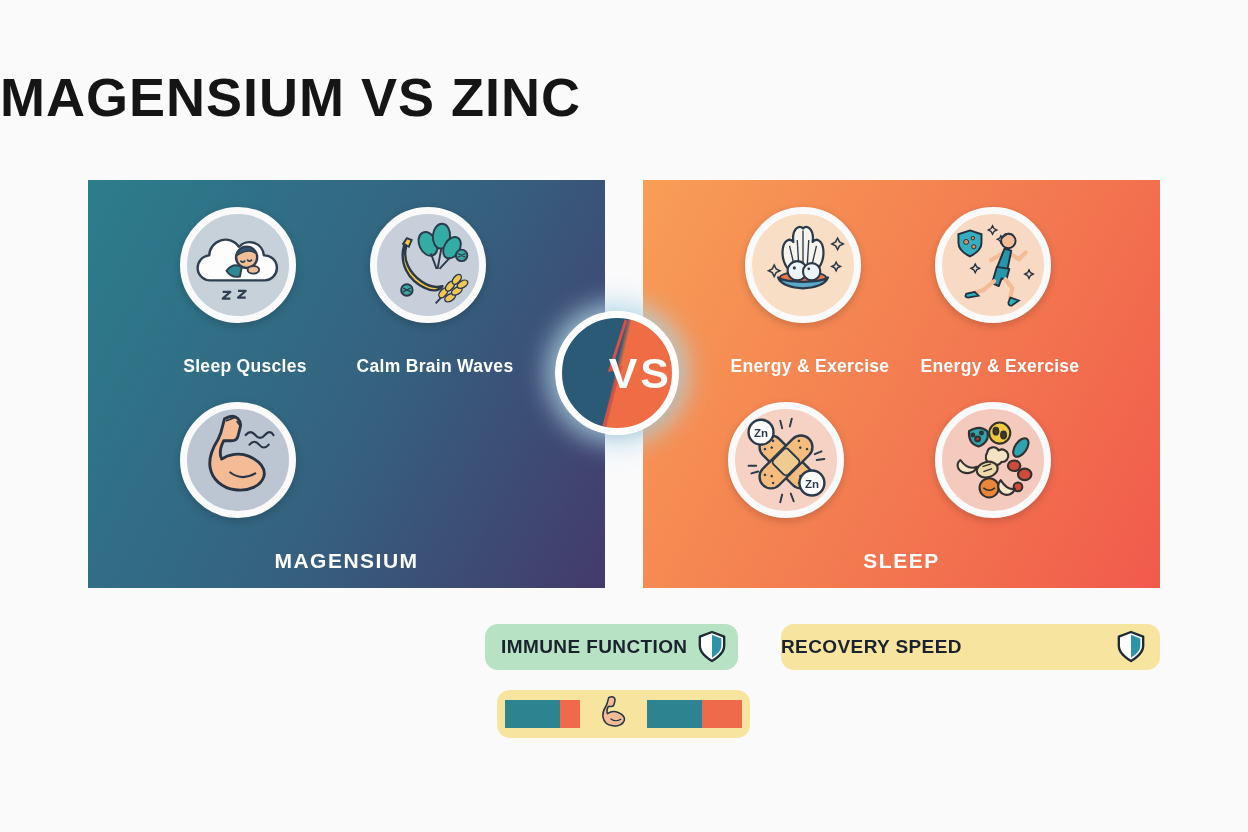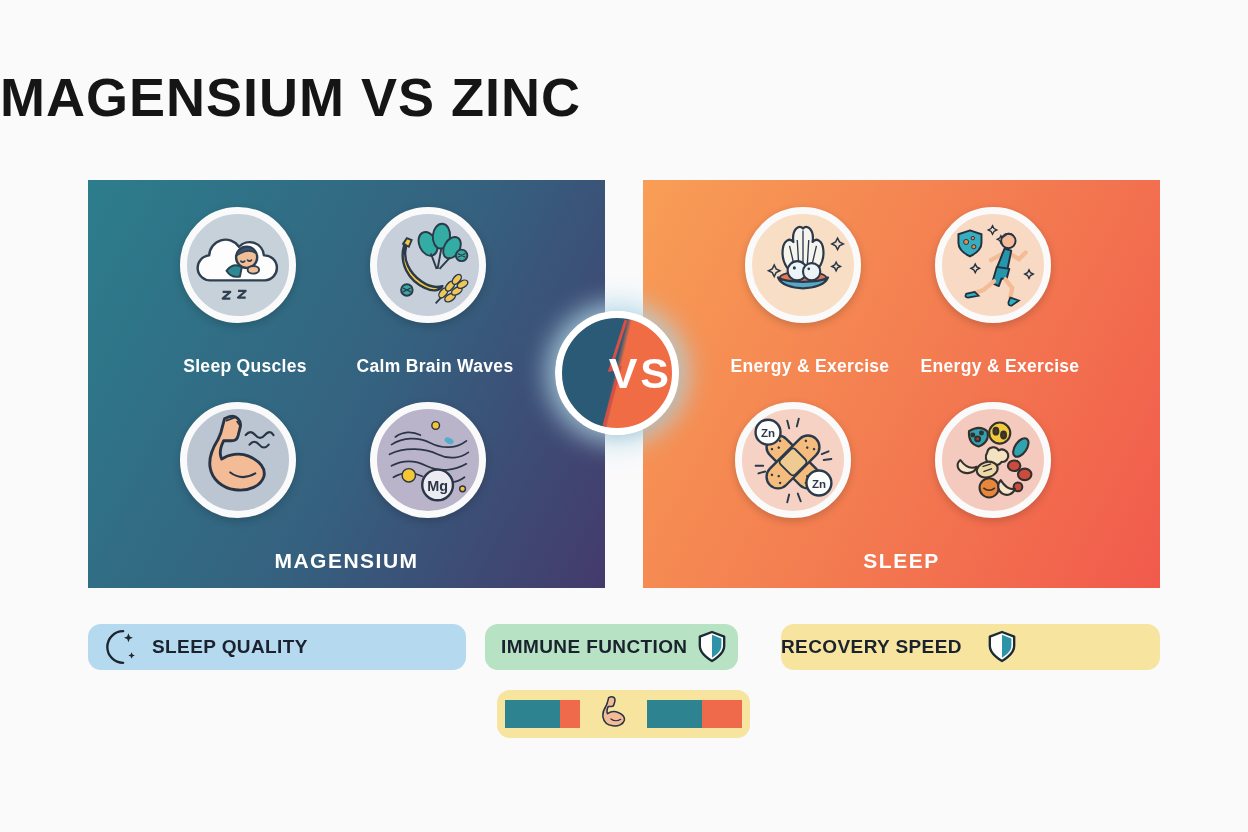--- a/index.html
+++ b/index.html
@@ -15,21 +15,21 @@
 
   .icon-circle { position:absolute; width:116px; height:116px; border-radius:50%;
                  border:7px solid #FAFAFA; box-shadow:0 3px 8px rgba(0,0,0,0.18);
                  display:flex; align-items:center; justify-content:center; }
   .pos-l1 { left:92px;  top:27px; background:#C7D1D9; }
   .pos-l2 { left:282px; top:27px; background:#C7CFDA; }
   .pos-l3 { left:92px;  top:222px; background:#BCC6D3; }
   .pos-l4 { left:282px; top:222px; background:#B9B4C9; }
   .pos-r1 { left:102px; top:27px; background:#F9DEC6; }
   .pos-r2 { left:292px; top:27px; background:#F8D9C4; }
-  .pos-r3 { left:92px; top:222px; background:#F6D2C4; }
+  .pos-r3 { left:85px; top:222px; background:#F6D2C4; }
   .pos-r4 { left:292px; top:222px; background:#F4CABF; }
 
   .cell-label { position:absolute; top:176px; width:240px; text-align:center;
                 font-size:17.5px; font-weight:700; color:#FFFFFF; letter-spacing:0.3px; }
   .lab-l1 { left:37px; } .lab-l2 { left:227px; }
   .lab-r1 { left:47px; } .lab-r2 { left:237px; }
 
   .panel-title { position:absolute; bottom:15px; left:0; width:100%; text-align:center;
                  color:#FFFFFF; font-size:21px; font-weight:800; letter-spacing:1.5px; }
 
@@ -40,21 +40,21 @@
               display:flex; align-items:center; justify-content:flex-end; }
   .vs-badge svg.bolt { position:absolute; left:0; top:0; }
   .vs-text { position:relative; color:#FFFFFF; font-size:43px; font-weight:800; letter-spacing:3px; }
 
   .pill { position:absolute; top:624px; height:46px; border-radius:13px;
           display:flex; align-items:center; }
   .pill-sleep    { left:88px;  width:378px; background:#B5D9EE; padding-left:13px; gap:13px; }
   .pill-immune   { left:485px; width:253px; background:#B7E2C3; padding-left:16px; padding-right:11px;
                    justify-content:space-between; }
   .pill-recovery { left:781px; width:379px; background:#F7E49F; padding-right:14px;
-                   justify-content:flex-start; gap:25px; }
+                   justify-content:space-between; gap:25px; }
   .pill-label { font-size:19px; font-weight:800; color:#1A222E; letter-spacing:0.4px; }
 
   .compare { position:absolute; left:497px; top:690px; width:253px; height:48px;
              background:#F7E49F; border-radius:13px; display:flex; align-items:center;
              justify-content:space-between; padding:0 8px; }
   .mini-bar { height:28px; display:flex; overflow:hidden; }
   .bar-left  { width:75px; }
   .bar-right { width:95px; }
   .seg { height:100%; }
   .seg.teal   { background:#2E8390; }
@@ -109,38 +109,20 @@
 
     <div class="icon-circle pos-l3">
       <svg width="96" height="96" viewBox="0 0 100 100">
         <path d="M36,7 q9,-5 14,0 q4,4 2,10 l-2,8 q-1,5 -7,5 l-8,0 C32,36 30,43 33,49 C40,44 52,42 61,46 C73,51 79,59 77,67 C74,77 61,83 47,81 C33,79 23,70 21,58 C19,47 24,37 29,29 L32,22 Z" fill="#F3BC97" stroke="#273445" stroke-width="3" stroke-linejoin="round"></path>
         <path d="M42,63 q12,9 26,1" stroke="#273445" stroke-width="2.2" fill="none" stroke-linecap="round"></path>
         <path d="M38,9 l8,-3 M49,10 l3,4" stroke="#273445" stroke-width="1.8" stroke-linecap="round"></path>
         <path d="M58,24 q5,-6 10,0 t10,0 t9,0 M62,34 q5,-6 10,0 t10,0" stroke="#273445" stroke-width="2.2" fill="none" stroke-linecap="round"></path>
       </svg>
     </div>
 
-    <div class="icon-circle pos-l4">
-      <svg width="96" height="96" viewBox="0 0 100 100">
-        <g stroke="#2B3547" stroke-width="1.8" fill="none" stroke-linecap="round">
-          <path d="M16,26 C24,20 34,20 42,24"></path>
-          <path d="M12,34 C24,26 40,26 52,32 C66,39 80,38 90,30"></path>
-          <path d="M10,44 C26,36 48,38 60,44 C72,50 84,48 92,42"></path>
-          <path d="M12,56 C24,50 36,50 48,56 C62,63 78,61 90,54"></path>
-          <path d="M14,68 C24,62 34,62 44,67"></path>
-          <path d="M56,70 C68,76 80,74 88,68"></path>
-        </g>
-        <ellipse cx="72" cy="30" rx="5" ry="3" transform="rotate(25 72 30)" fill="#57ABCB"></ellipse>
-        <circle cx="58" cy="14" r="4" fill="#F5C732" stroke="#2B3547" stroke-width="1.5"></circle>
-        <circle cx="30" cy="66" r="7" fill="#F5C732" stroke="#2B3547" stroke-width="1.5"></circle>
-        <circle cx="86" cy="80" r="3" fill="#F5C732" stroke="#2B3547" stroke-width="1.5"></circle>
-        <circle cx="60" cy="76" r="16" fill="#EDEBF2" stroke="#2B3547" stroke-width="2.5"></circle>
-        <text x="60" y="82" text-anchor="middle" font-size="15" font-weight="bold" fill="#2B3547">Mg</text>
-      </svg>
-    </div>
 
     <div class="cell-label lab-l2">Calm Brain Waves</div>
     <div class="cell-label lab-l1">Sleep Quscles</div>
     <div class="panel-title">MAGENSIUM</div>
   </div>
 
   <div class="panel right">
 
     <div class="icon-circle pos-r1">
       <svg width="96" height="96" viewBox="0 0 100 100">
@@ -248,28 +230,20 @@
     <div class="panel-title">SLEEP</div>
   </div>
 
   <div class="vs-badge">
     <svg class="bolt" width="110" height="110" viewBox="0 0 110 110">
       <path d="M64,2 L48,52 L58,50 L42,108" stroke="#D94F45" stroke-width="3" fill="none"></path>
     </svg>
     <span class="vs-text">VS</span>
   </div>
 
-  <div class="pill pill-sleep">
-    <svg width="38" height="38" viewBox="0 0 36 36">
-      <path d="M21,3 A15,15 0 1 0 21,33 A12.5,12.5 0 1 1 21,3 Z" fill="none" stroke="#1C2530" stroke-width="2.2" stroke-linejoin="round"></path>
-      <path d="M26,5 l1.2,3 3,1.2 -3,1.2 -1.2,3 -1.2,-3 -3,-1.2 3,-1.2 Z" fill="#1C2530"></path>
-      <path d="M29,23 l0.9,2.2 2.2,0.9 -2.2,0.9 -0.9,2.2 -0.9,-2.2 -2.2,-0.9 2.2,-0.9 Z" fill="#1C2530"></path>
-    </svg>
-    <span class="pill-label">SLEEP QUALITY</span>
-  </div>
 
   <div class="pill pill-immune">
     <span class="pill-label">IMMUNE FUNCTION</span>
     <svg width="30" height="34" viewBox="0 0 32 36">
       <path d="M16,2 L29,7 V17 C29,26 16,33 16,33 C16,33 3,26 3,17 V7 Z" fill="#FDFDFD" stroke="#1C2A35" stroke-width="2.5" stroke-linejoin="round"></path>
       <path d="M16,5 V29.5 C21,26.5 26,22 26,16.5 V9 Z" fill="#2E93A7"></path>
     </svg>
   </div>
 
   <div class="pill pill-recovery">

